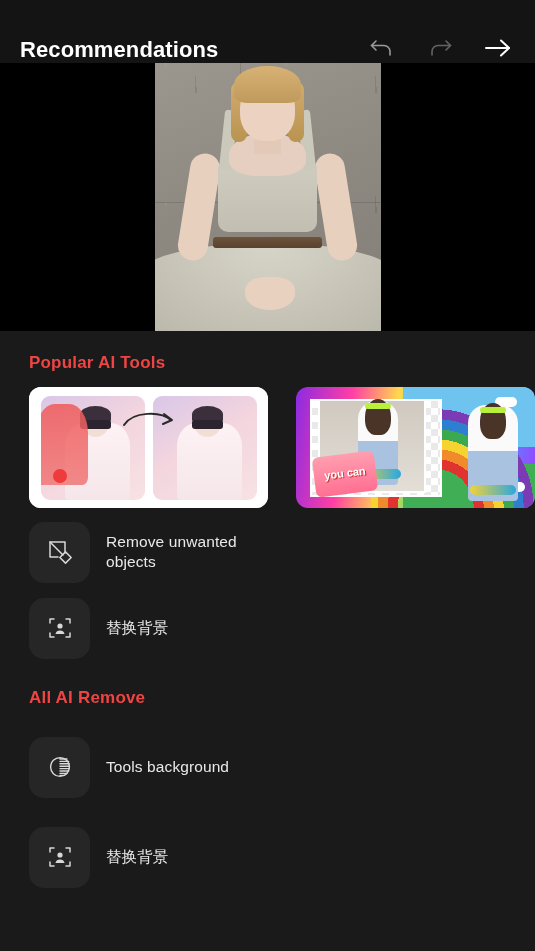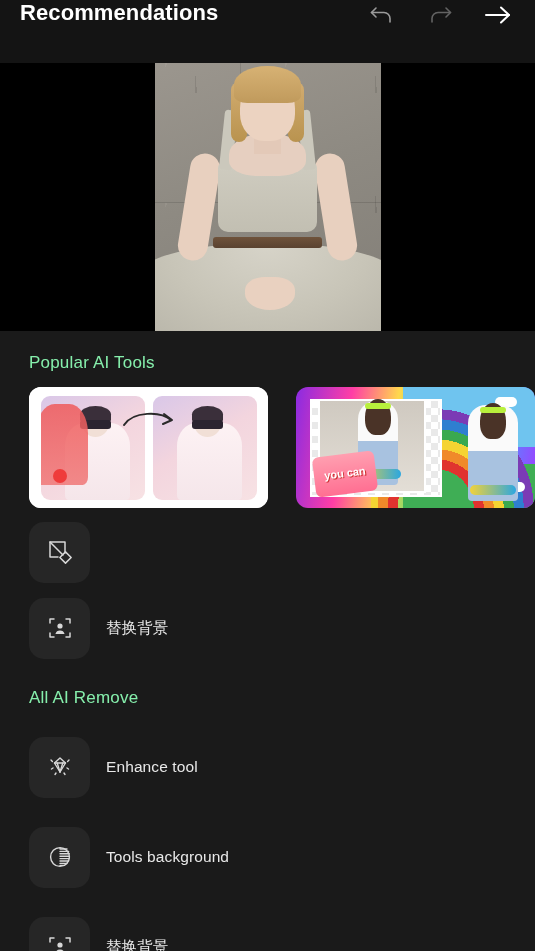--- a/index.html
+++ b/index.html
@@ -7,21 +7,21 @@
     width:535px; height:951px;
     background:#141414;
     font-family:"Liberation Sans","DejaVu Sans",sans-serif;
     overflow:hidden;
   }
   .app { position:relative; width:535px; height:951px; background:#141414; }
 
   
   .header {
     height:63px; background:#141414;
-    display:flex; align-items:flex-start;
+    display:flex; align-items:flex-end;
     padding:0 16px 0 20px;
   }
   .header-title {
     font-size:22px; font-weight:bold; color:#ffffff;
     letter-spacing:0.1px; flex:0 0 auto;
   }
   .header-actions { margin-left:auto; display:flex; align-items:center; gap:28px; padding-right:6px; }
   .hicon { width:30px; height:30px; display:flex; align-items:center; justify-content:center; }
 
   
@@ -94,21 +94,21 @@
   .hairL { left:34%; }
   .hairR { right:34%; }
   .hands {
     position:absolute; left:40%; bottom:8%; width:22%; height:12%;
     background:#e9d1c0; border-radius:40% 40% 50% 50%;
   }
 
   
   .panel { background:#1a1a1a; height:620px; padding:0 0 0 0; }
   .section-title {
-    font-size:17px; font-weight:normal; color:#86efac;
+    font-size:17px; font-weight:bold; color:#ef4444;
     padding:22px 0 14px 29px; letter-spacing:.2px;
   }
   .cards { display:flex; gap:28px; padding-left:29px; }
 
   .card {
     flex:0 0 239px; height:121px; border-radius:12px; overflow:hidden;
     position:relative; background:#202020;
   }
   .card.selected { outline:3px solid #ffffff; outline-offset:-3px; }
 
@@ -321,57 +321,42 @@
     <div class="tool-grid popular-tools">
       <div class="tool">
         <div class="tile">
           <svg width="28" height="28" viewBox="0 0 28 28" fill="none" stroke="#d8d8d8" stroke-width="1.5" stroke-linecap="round" stroke-linejoin="round">
             <path d="M4 4 H19 V15"></path>
               <path d="M4 4 V19 H12"></path>
             <path d="M4.5 4.5 L17 17"></path>
             <rect x="15.5" y="15.5" width="8" height="8" transform="rotate(45 19.5 19.5)"></rect>
           </svg>
         </div>
+        <div class="tool-label">Remove unwanted
+objects</div>
       </div>
       <div class="tool">
         <div class="tile">
           <svg width="28" height="28" viewBox="0 0 28 28" fill="none" stroke="#d8d8d8" stroke-width="1.5" stroke-linecap="round" stroke-linejoin="round">
             <path d="M4 9 V5 H8"></path>
               <path d="M20 5 H24 V9"></path>
             <path d="M24 19 V23 H20"></path>
               <path d="M8 23 H4 V19"></path>
             <circle cx="14" cy="12" r="2.6" fill="#d8d8d8" stroke="none"></circle>
             <path d="M9.4 20 a4.8 4.8 0 0 1 9.2 0" fill="#d8d8d8" stroke="none"></path>
           </svg>
         </div>
         <div class="tool-label">替换背景</div>
       </div>
     </div>
 
     <div class="section-title">All AI Remove</div>
 
     <div class="tool-grid">
 
-      <div class="tool">
-        <div class="tile">
-          <svg width="28" height="28" viewBox="0 0 28 28" fill="none" stroke="#d8d8d8" stroke-width="1.4" stroke-linecap="round" stroke-linejoin="round">
-            <path d="M8.5 10 L14 5 L19.5 10 L14 19 Z"></path>
-            <path d="M8.5 10 H19.5"></path>
-              <path d="M11.2 10 L14 19"></path>
-              <path d="M16.8 10 L14 19"></path>
-            <path d="M5 7 L6.4 8.4"></path>
-              <path d="M23 7 L21.6 8.4"></path>
-            <path d="M5.5 16 L7 15"></path>
-              <path d="M22.5 16 L21 15"></path>
-            <path d="M9 21.5 L10 20"></path>
-              <path d="M19 21.5 L18 20"></path>
-          </svg>
-        </div>
-        <div class="tool-label">Enhance tool</div>
-      </div>
 
       <div class="tool">
         <div class="tile">
           <svg width="28" height="28" viewBox="0 0 28 28" fill="none" stroke="#d8d8d8" stroke-width="1.4" stroke-linecap="round">
             <circle cx="14" cy="14" r="9.4"></circle>
             <path d="M14 5.2 H14"></path>
             <path d="M14 6 H21"></path>
               <path d="M14 8.4 H22.6"></path>
               <path d="M14 10.8 H23.3"></path>
             <path d="M14 13.2 H23.4"></path>

